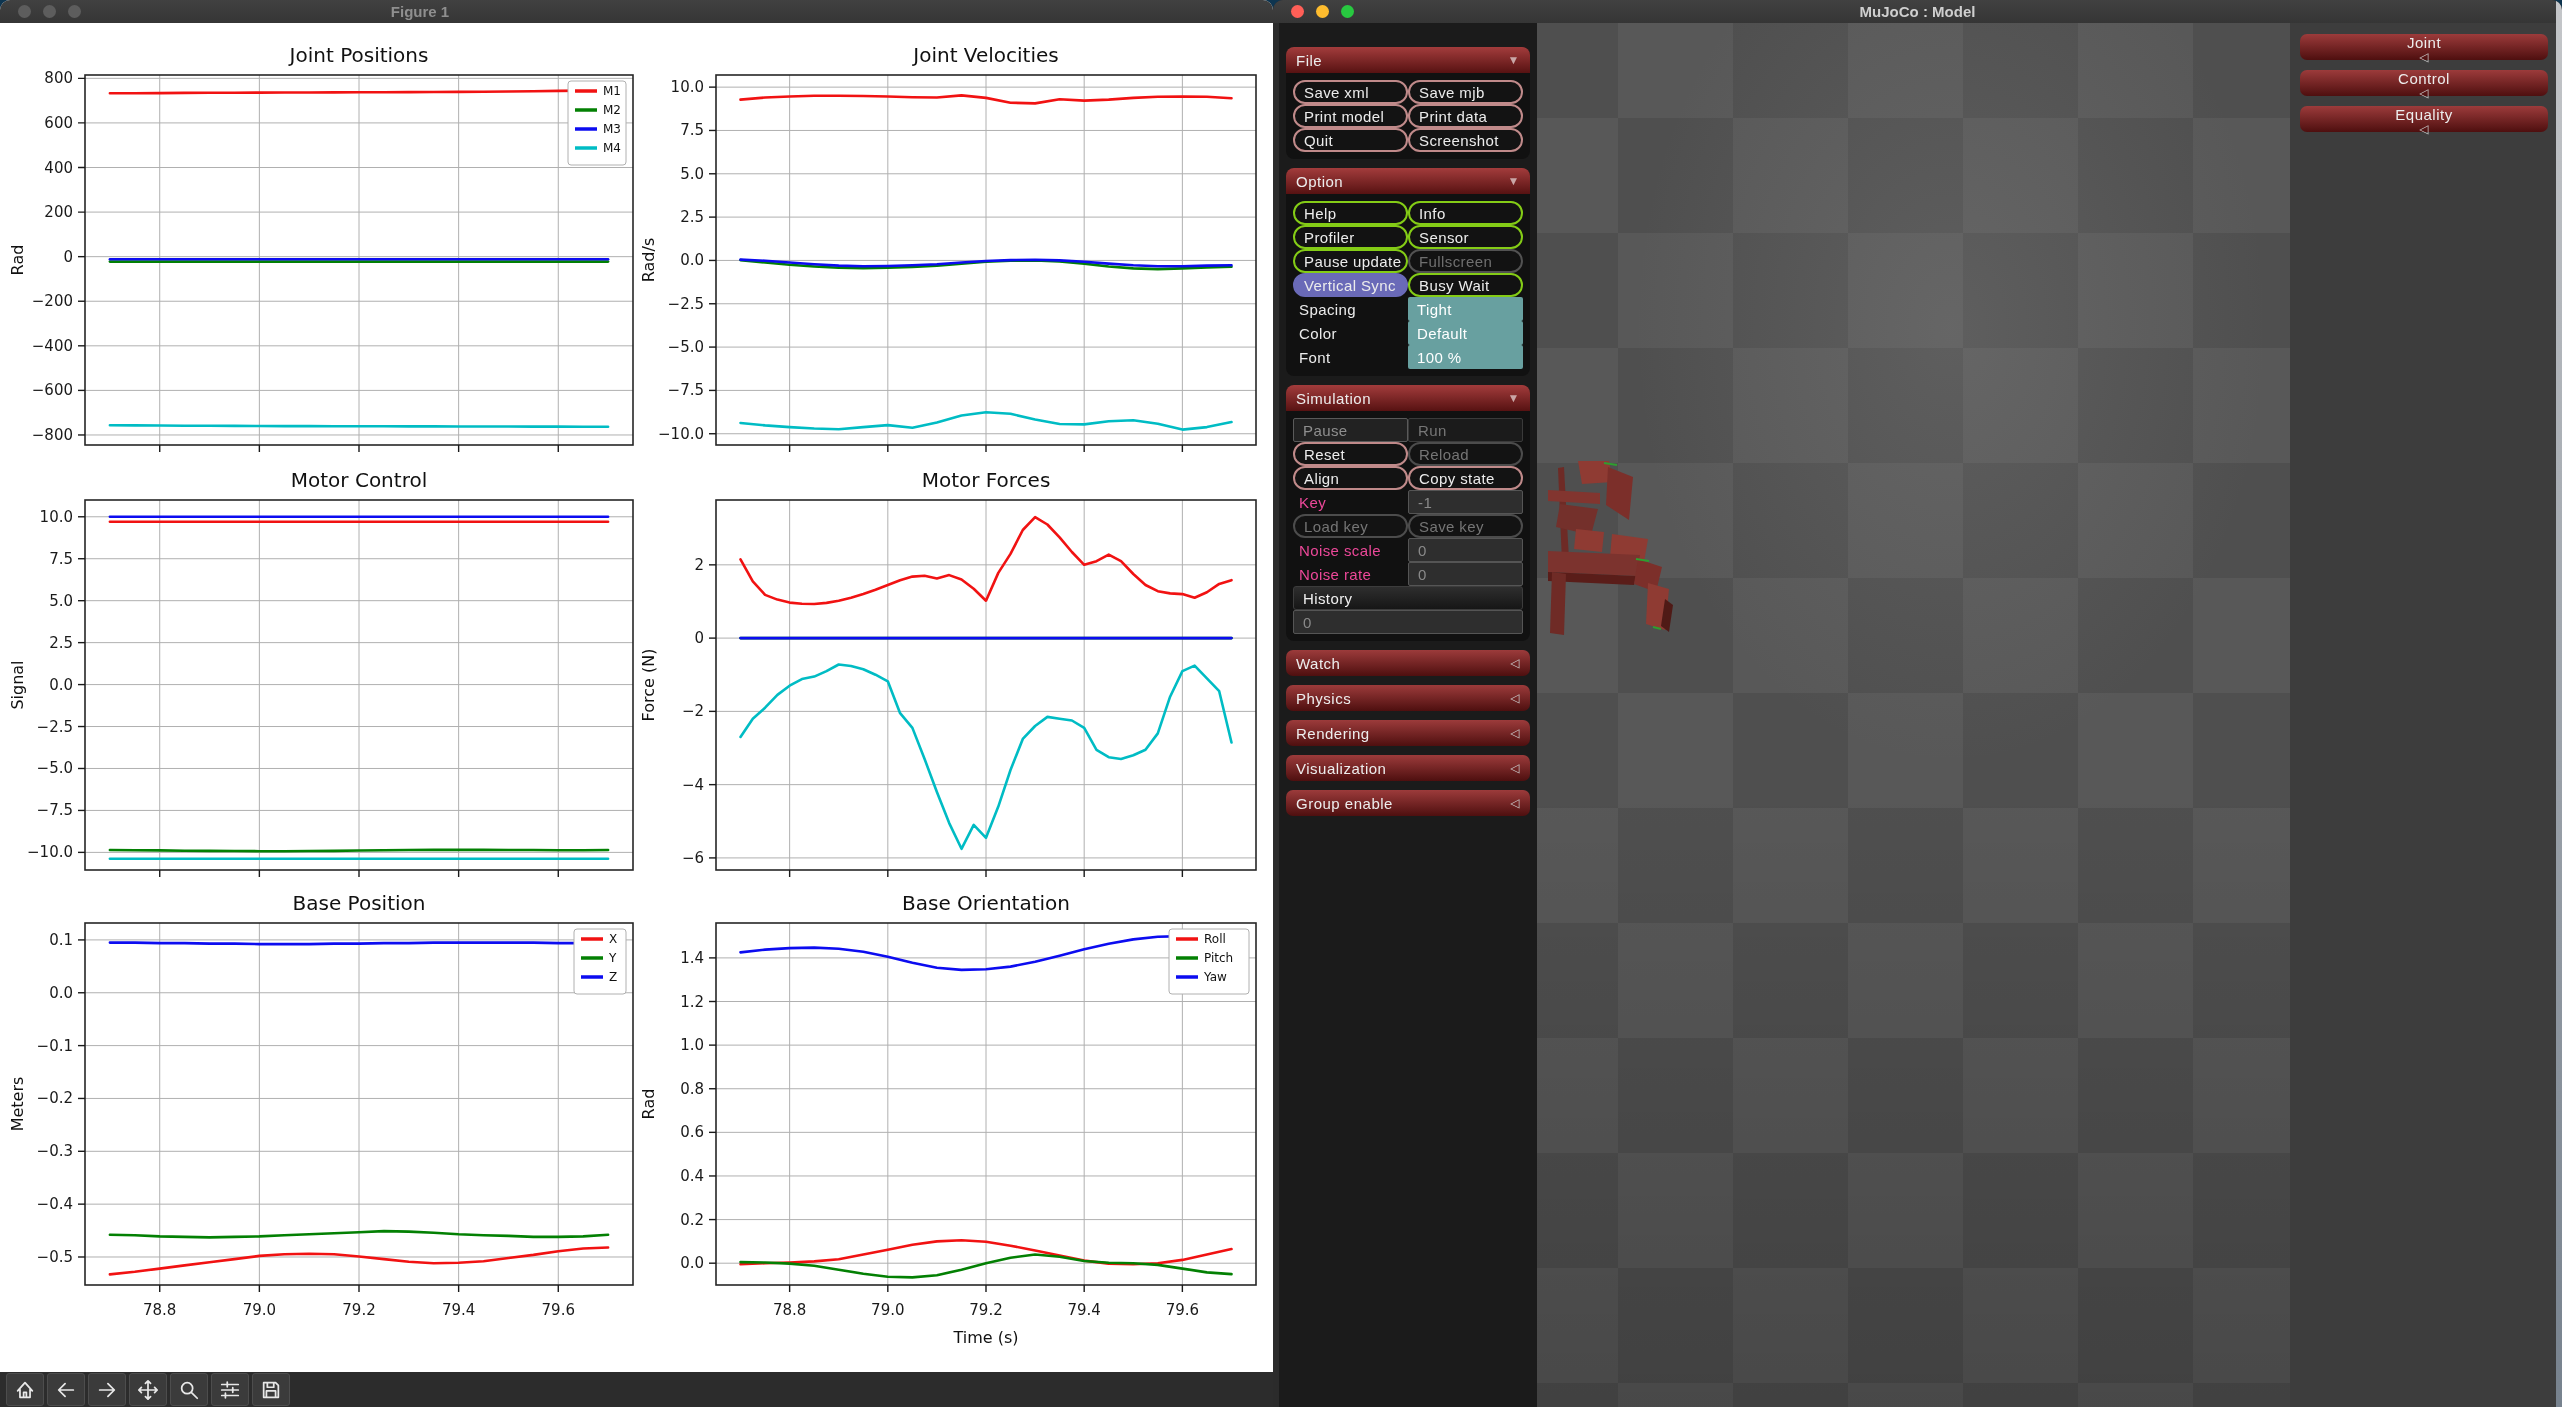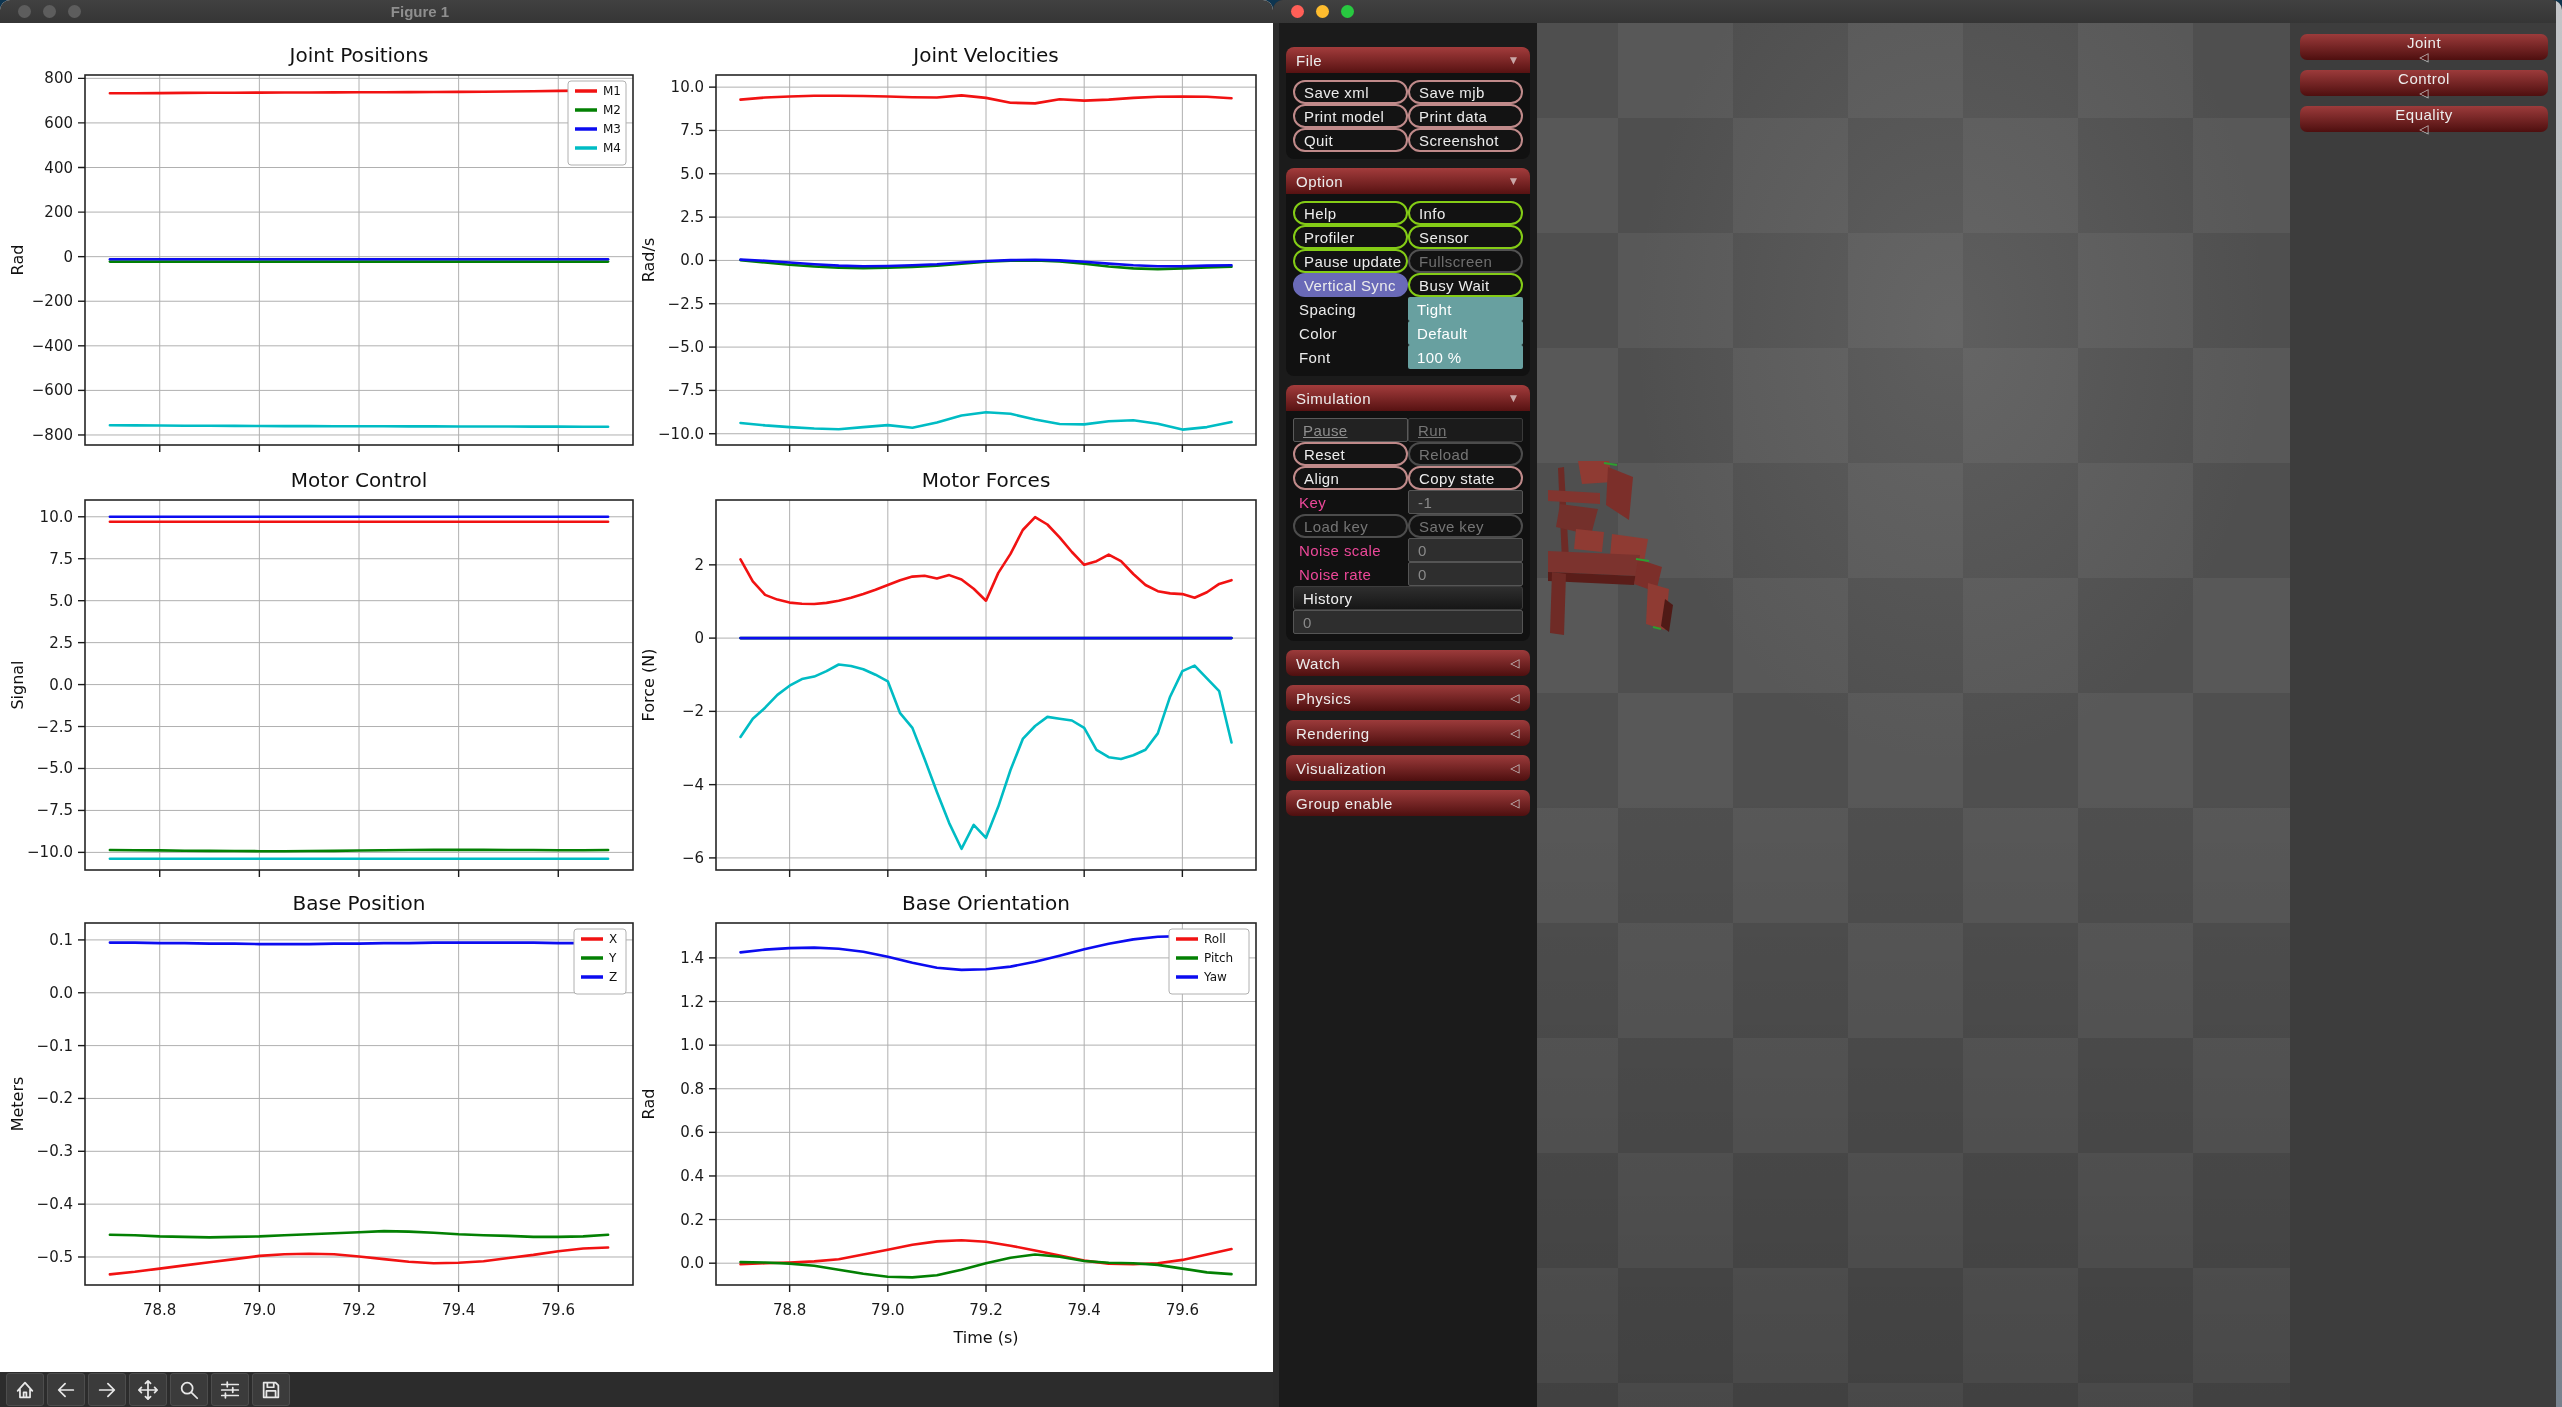--- a/index.html
+++ b/index.html
@@ -55,21 +55,21 @@
   .it{height:24px;box-sizing:border-box;display:flex;align-items:center;font-size:15px;letter-spacing:0.4px;color:#ececec;padding:0 9px;background:#161616;border-radius:3px;white-space:nowrap;overflow:hidden;}
   .it-pill{border:2px solid #c08a8a;border-radius:13px;background:#131313;}
   .it-pill.disabled{border-color:#4c4c4c;color:#757575;}
   .it-toggle{border:2px solid #84cc16;border-radius:12px;background:#121212;}
   .it-toggle.active{background:#6a6ab8;border-color:#6a6ab8;}
   .it-toggle.disabled{border-color:#525252;color:#6f6f6f;}
   .it-label{background:transparent;padding-left:6px;}
   .it-label.disabled{color:#ec4899;}
   .it-select{background:#68a0a0;border-radius:2px;color:#fff;}
   .it-value{background:#2e2e2e;border:1px solid #555;color:#8a8a8a;border-radius:2px;}
-  .it-flat{background:#222;border:1px solid #5a5a5a;color:#8f8f8f;border-radius:2px;text-decoration:underline;}
+  .it-flat{background:#222;border:1px solid #5a5a5a;color:#8f8f8f;border-radius:2px;}
   .it-flat.dim{border-color:#3a3a3a;color:#767676;background:#1b1b1b;}
   .it-wide{grid-column:1/3;background:linear-gradient(#2e2e2e,#161616);color:#f0f0f0;border:1px solid #3c3c3c;border-radius:3px;}
   .it-value.span2{grid-column:1/3;}
   .collapsed-bar{height:26px;border-radius:7px;background:linear-gradient(#9c3b3b,#4e0f0f);margin:0 7px 9px 7px;color:#ededed;font-size:15px;letter-spacing:0.5px;display:flex;justify-content:space-between;align-items:center;padding:0 10px;}
   #mj-right .collapsed-bar{margin:0 14px 10px 10px;flex-direction:column;}
 </style>
 </head>
 <body>
 
 <div id="screen">
@@ -413,20 +413,21 @@
       </div>
   </div>
 
   <div class="window" id="mj-window">
     <div class="titlebar">
       <div class="tl-group">
         <span class="tl red"></span>
         <span class="tl yellow"></span>
         <span class="tl green"></span>
       </div>
+      <div class="win-title" id="mj-title">MuJoCo : Model</div>
     </div>
 
     <div id="mj-viewport">
       <svg width="753" height="1384" viewBox="0 0 753 1384">
         <polygon points="21,445 27,444 32,537 25,539" fill="#6e2b26"></polygon>
         <polygon points="41,438 72,438 76,459 45,461" fill="#8f3b33"></polygon>
         <polygon points="71,444 96,454 92,497 69,482" fill="#7c2f2a"></polygon>
         <polygon points="11,467 63,470 63,481 11,478" fill="#82352f"></polygon>
         <polygon points="23,481 61,486 54,512 19,504" fill="#74302b"></polygon>
         <polygon points="39,506 67,509 65,529 37,526" fill="#8f3b33"></polygon>

